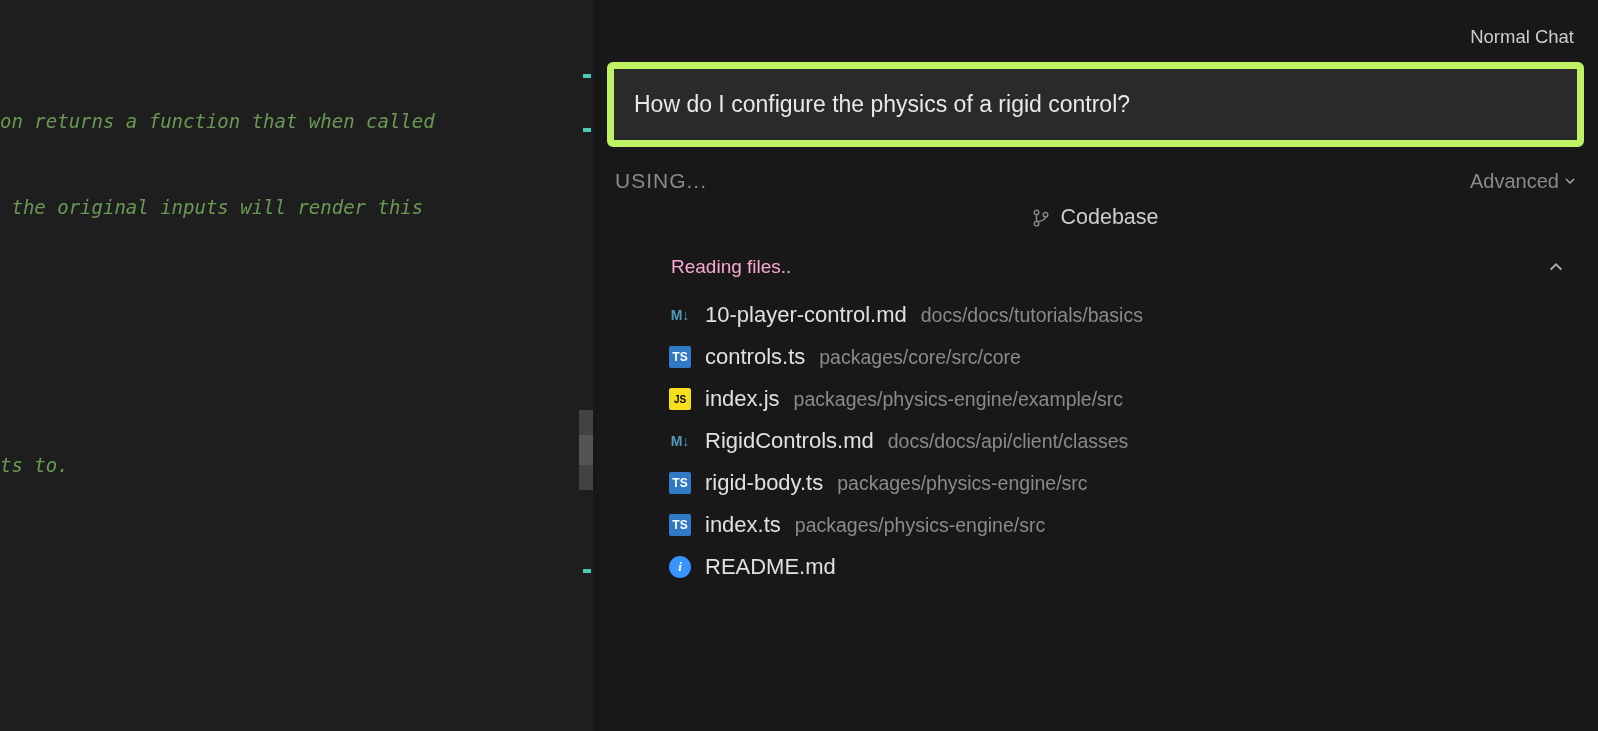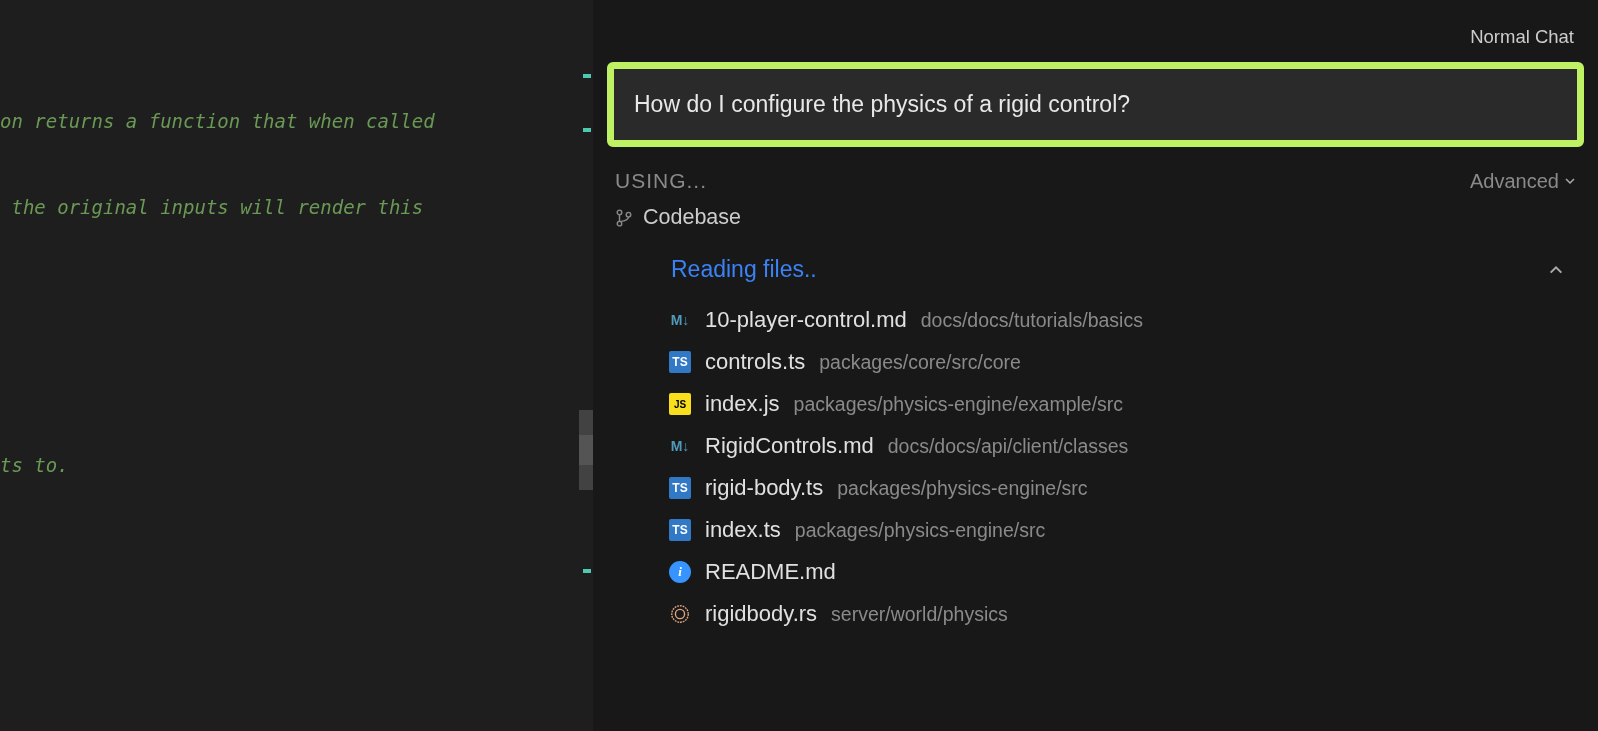--- a/index.html
+++ b/index.html
@@ -113,20 +113,21 @@
       font-size: 20px;
       display: flex;
       align-items: center;
       gap: 5px;
     }
     .codebase-row {
       display: flex;
       align-items: center;
       gap: 10px;
       padding: 2px 8px 20px 8px;
+      justify-content: center;
     }
     .branch-icon {
       color: #888;
     }
     .codebase-label {
       color: #cccccc;
       font-size: 21.5px;
     }
     .global-context-row {
       display: flex;
@@ -141,22 +142,22 @@
     .chevron {
       color: #aaaaaa;
     }
     .reading-files-row {
       display: flex;
       justify-content: space-between;
       align-items: center;
       padding: 6px 20px 18px 64px;
     }
     .reading-files-label {
-      color: #3b82f6;
-      font-size: 23px;
+      color: #f9a8d4;
+      font-size: 19px;
     }
     .file-list {
       display: flex;
       flex-direction: column;
       gap: 16px;
       padding: 6px 0 0 62px;
     }
     .file-row {
       display: flex;
       align-items: center;
@@ -306,24 +307,14 @@
     <div class="file-row">
       <div class="file-icon icon-ts">TS</div>
       <span class="file-name">index.ts</span>
       <span class="file-path">packages/physics-engine/src</span>
     </div>
     <div class="file-row">
       <div class="file-icon icon-info">i</div>
       <span class="file-name">README.md</span>
       <span class="file-path"></span>
     </div>
-    <div class="file-row">
-      <div class="file-icon icon-rust">
-        <svg width="22" height="22" viewBox="0 0 24 24">
-            <circle cx="12" cy="12" r="9" fill="none" stroke="#dea584" stroke-width="1.5" stroke-dasharray="2 1"></circle>
-            <circle cx="12" cy="12" r="5" fill="none" stroke="#dea584" stroke-width="1.5"></circle>
-          </svg>
-      </div>
-      <span class="file-name">rigidbody.rs</span>
-      <span class="file-path">server/world/physics</span>
-    </div>
   </div>
 </div>
 
 </body></html>

